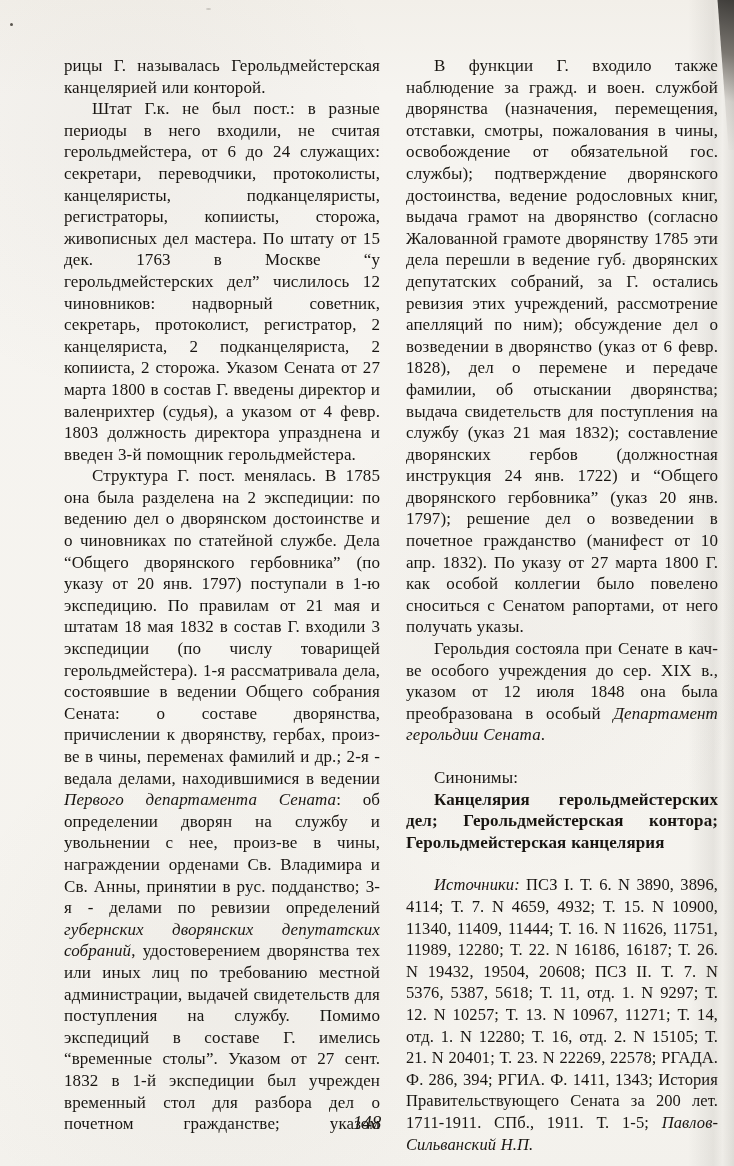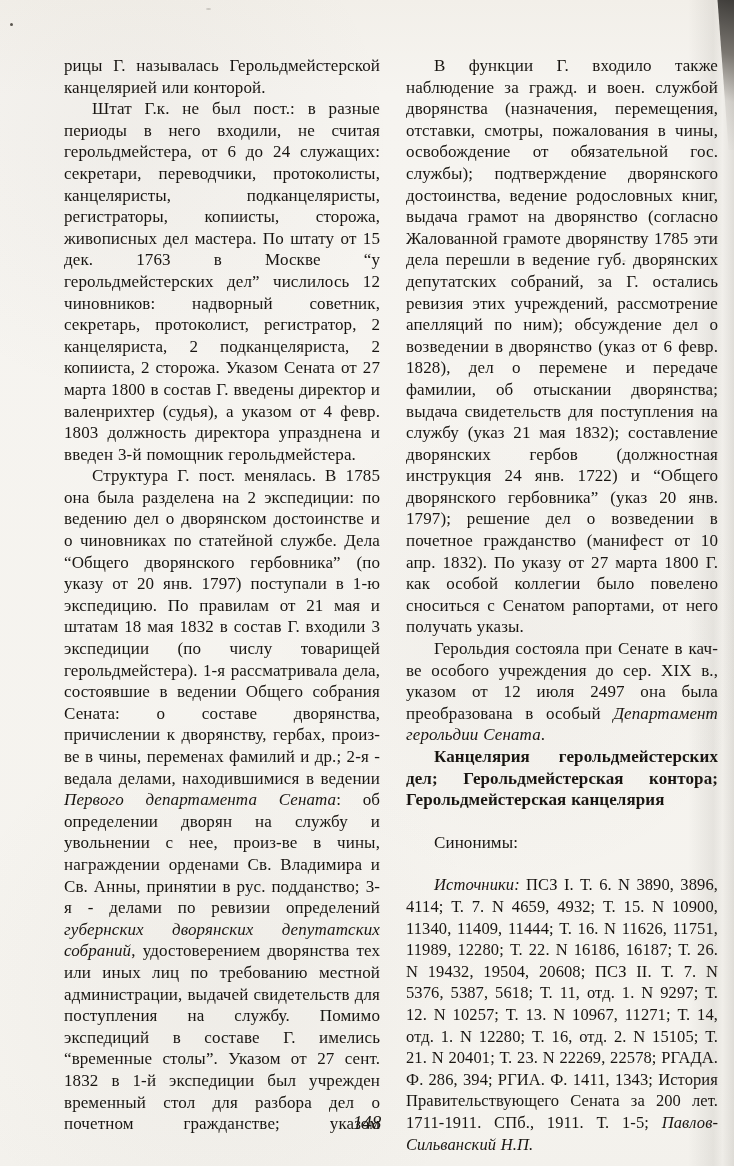--- a/index.html
+++ b/index.html
@@ -69,27 +69,27 @@
 
 <div class="page">
   <div class="right-shade"></div>
   <div class="corner-wedge"></div>
   <div class="speck speck-1"></div>
   <div class="speck speck-2"></div>
   <div class="speck speck-3"></div>
 
   <div class="columns">
     <div class="col-left" id="col-left">
-        <p class="para"><span>рицы Г. называлась Герольдмейстерской канцелярией или конторой.</span></p>
+        <p class="para"><span>рицы Г. называлась Герольдмейстерская канцелярией или конторой.</span></p>
         <p class="para indent"><span>Штат Г.к. не был пост.: в разные периоды в него входили, не считая герольдмейстера, от 6 до 24 служащих: секретари, переводчики, протоколисты, канцеляристы, подканцеляристы, регистраторы, копиисты, сторожа, живописных дел мастера. По штату от 15 дек. 1763 в Москве “у герольдмейстерских дел” числилось 12 чиновников: надворный советник, секретарь, протоколист, регистратор, 2 канцеляриста, 2 подканцеляриста, 2 копииста, 2 сторожа. Указом Сената от 27 марта 1800 в состав Г. введены директор и валенрихтер (судья), а указом от 4 февр. 1803 должность директора упразднена и введен 3-й помощник герольдмейстера.</span></p>
         <p class="para indent justify-last"><span>Структура Г. пост. менялась. В 1785 она была разделена на 2 экспедиции: по ведению дел о дворянском достоинстве и о чиновниках по статейной службе. Дела “Общего дворянского гербовника” (по указу от 20 янв. 1797) поступали в 1-ю экспедицию. По правилам от 21 мая и штатам 18 мая 1832 в состав Г. входили 3 экспедиции (по числу товарищей герольдмейстера). 1-я рассматривала дела, состоявшие в ведении Общего собрания Сената: о составе дворянства, причислении к дворянству, гербах, произ-ве в чины, переменах фамилий и др.; 2-я - ведала делами, находившимися в ведении </span><span class="italic">Первого департамента Сената</span><span>: об определении дворян на службу и увольнении с нее, произ-ве в чины, награждении орденами Св. Владимира и Св. Анны, принятии в рус. подданство; 3-я - делами по ревизии определений </span><span class="italic">губернских дворянских депутатских собраний</span><span>, удостоверением дворянства тех или иных лиц по требованию местной администрации, выдачей свидетельств для поступления на службу. Помимо экспедиций в составе Г. имелись “временные столы”. Указом от 27 сент. 1832 в 1-й экспедиции был учрежден временный стол для разбора дел о почетном гражданстве; указом</span></p>
       </div>
     <div class="col-right" id="col-right">
         <p class="para indent"><span>В функции Г. входило также наблюдение за гражд. и воен. службой дворянства (назначения, перемещения, отставки, смотры, пожалования в чины, освобождение от обязательной гос. службы); подтверждение дворянского достоинства, ведение родословных книг, выдача грамот на дворянство (согласно Жалованной грамоте дворянству 1785 эти дела перешли в ведение губ. дворянских депутатских собраний, за Г. остались ревизия этих учреждений, рассмотрение апелляций по ним); обсуждение дел о возведении в дворянство (указ от 6 февр. 1828), дел о перемене и передаче фамилии, об отыскании дворянства; выдача свидетельств для поступления на службу (указ 21 мая 1832); составление дворянских гербов (должностная инструкция 24 янв. 1722) и “Общего дворянского гербовника” (указ 20 янв. 1797); решение дел о возведении в почетное гражданство (манифест от 10 апр. 1832). По указу от 27 марта 1800 Г. как особой коллегии было повелено сноситься с Сенатом рапортами, от него получать указы.</span></p>
-        <p class="para indent"><span>Герольдия состояла при Сенате в кач-ве особого учреждения до сер. XIX в., указом от 12 июля 2497 она была преобразована в особый </span><span class="italic">Департамент герольдии Сената</span><span>.</span></p>
+        <p class="para indent"><span>Герольдия состояла при Сенате в кач-ве особого учреждения до сер. XIX в., указом от 12 июля 1848 она была преобразована в особый </span><span class="italic">Департамент герольдии Сената</span><span>.</span></p>
+        <p class="para indent synonyms-head"><span>Синонимы:</span></p>
         <p class="para indent"><span class="bold">Канцелярия герольдмейстерских дел; Герольдмейстерская контора; Герольдмейстерская канцелярия</span></p>
-        <p class="para indent synonyms-head"><span>Синонимы:</span></p>
         <p class="para indent sources"><span class="italic">Источники:</span><span> ПСЗ I. Т. 6. N 3890, 3896, 4114; Т. 7. N 4659, 4932; Т. 15. N 10900, 11340, 11409, 11444; Т. 16. N 11626, 11751, 11989, 12280; Т. 22. N 16186, 16187; Т. 26. N 19432, 19504, 20608; ПСЗ II. Т. 7. N 5376, 5387, 5618; Т. 11, отд. 1. N 9297; Т. 12. N 10257; Т. 13. N 10967, 11271; Т. 14, отд. 1. N 12280; Т. 16, отд. 2. N 15105; Т. 21. N 20401; Т. 23. N 22269, 22578; РГАДА. Ф. 286, 394; РГИА. Ф. 1411, 1343; История Правительствующего Сената за 200 лет. 1711-1911. СПб., 1911. Т. 1-5; </span><span class="italic">Павлов-Сильванский Н.П.</span></p>
       </div>
   </div>
 
   <div class="page-number">148</div>
 </div>
 
 </body></html>

